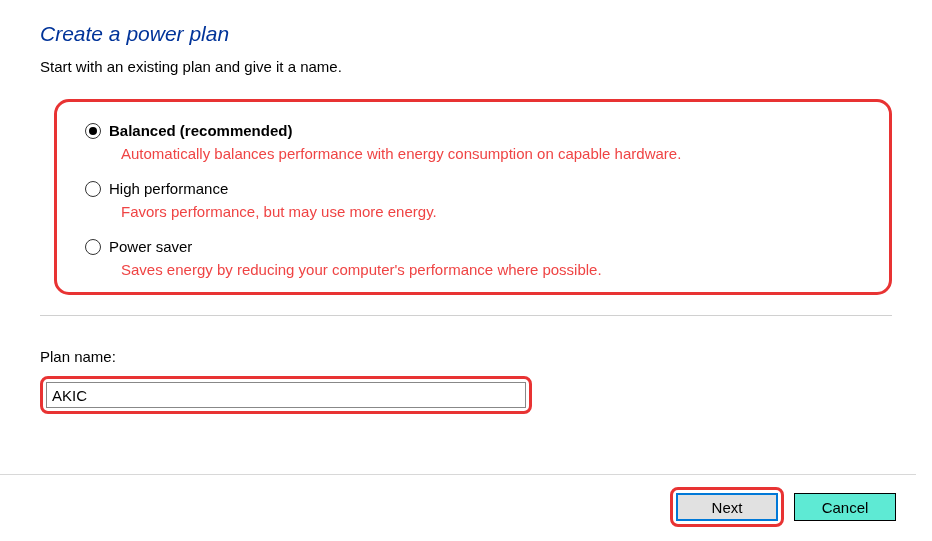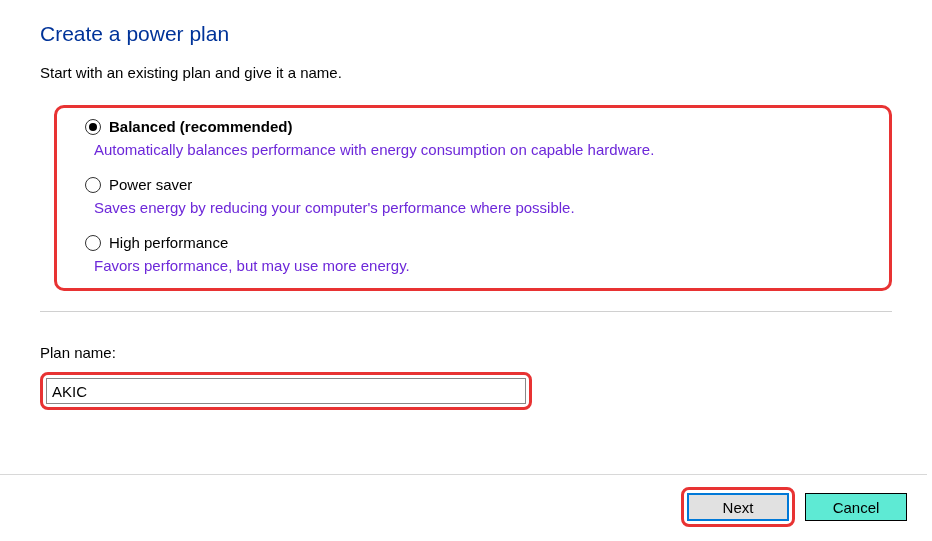--- a/index.html
+++ b/index.html
@@ -16,31 +16,32 @@
       height: 541px;
       position: relative;
     }
     .content {
       padding: 22px 40px 0 40px;
     }
     .page-title {
       color: #003399;
       font-size: 21px;
       font-weight: 400;
-      margin-bottom: 18px;
+      margin-bottom: 12px;
+      font-style: italic;
     }
     .subtitle {
       color: #000;
       font-size: 15px;
       margin-bottom: 24px;
     }
     .plans-box {
       border: 3px solid #e83333;
-      border-radius: 10px;
-      padding: 10px 18px 14px 28px;
+      border-radius: 15px;
+      padding: 20px 18px 14px 28px;
       margin-left: 14px;
       margin-right: 0;
       margin-bottom: 20px;
     }
     .plan-option {
       margin-bottom: 18px;
     }
     .plan-option:last-child {
       margin-bottom: 0;
     }
@@ -66,24 +67,24 @@
       background: #000;
       border-radius: 50%;
     }
     .plan-label {
       font-size: 15px;
     }
     .plan-label.bold {
       font-weight: 700;
     }
     .plan-desc {
-      margin-left: 9px;
+      margin-left: 36px;
       margin-top: 6px;
       font-size: 15px;
-      color: #6d28d9;
+      color: #ef4444;
     }
     .divider {
       border: none;
       border-top: 1px solid #d0d0d0;
       margin: 0 0 0 0;
     }
     .plan-name-section {
       margin-top: 32px;
     }
     .plan-name-label {
@@ -104,21 +105,21 @@
       padding: 8px 5px;
       border: 1px solid #888;
       background: #fff;
       outline: none;
       height: 26px;
     }
     .footer {
       position: absolute;
       bottom: 14px;
       left: 0;
-      right: 5px;
+      right: 16px;
       border-top: 1px solid #d8d8d8;
       padding-top: 12px;
       display: flex;
       justify-content: flex-end;
       padding-right: 20px;
       gap: 10px;
       align-items: center;
     }
     .next-highlight {
       border: 3px solid #e83333;
@@ -152,31 +153,31 @@
       <div class="plan-header">
         <span class="radio selected"></span>
         <span class="plan-label bold">Balanced (recommended)</span>
       </div>
       <div class="plan-desc">Automatically balances performance with energy consumption on capable hardware.</div>
     </div>
 
     <div class="plan-option">
       <div class="plan-header">
         <span class="radio"></span>
-        <span class="plan-label">Power saver</span>
+        <span class="plan-label">High performance</span>
       </div>
-      <div class="plan-desc">Saves energy by reducing your computer's performance where possible.</div>
+      <div class="plan-desc">Favors performance, but may use more energy.</div>
     </div>
 
     <div class="plan-option">
       <div class="plan-header">
         <span class="radio"></span>
-        <span class="plan-label">High performance</span>
+        <span class="plan-label">Power saver</span>
       </div>
-      <div class="plan-desc">Favors performance, but may use more energy.</div>
+      <div class="plan-desc">Saves energy by reducing your computer's performance where possible.</div>
     </div>
   </div>
 
   <hr class="divider">
 
   <div class="plan-name-section">
     <div class="plan-name-label">Plan name:</div>
     <div class="input-highlight">
       <input type="text" class="plan-name-input" value="AKIC" style="">
     </div>

